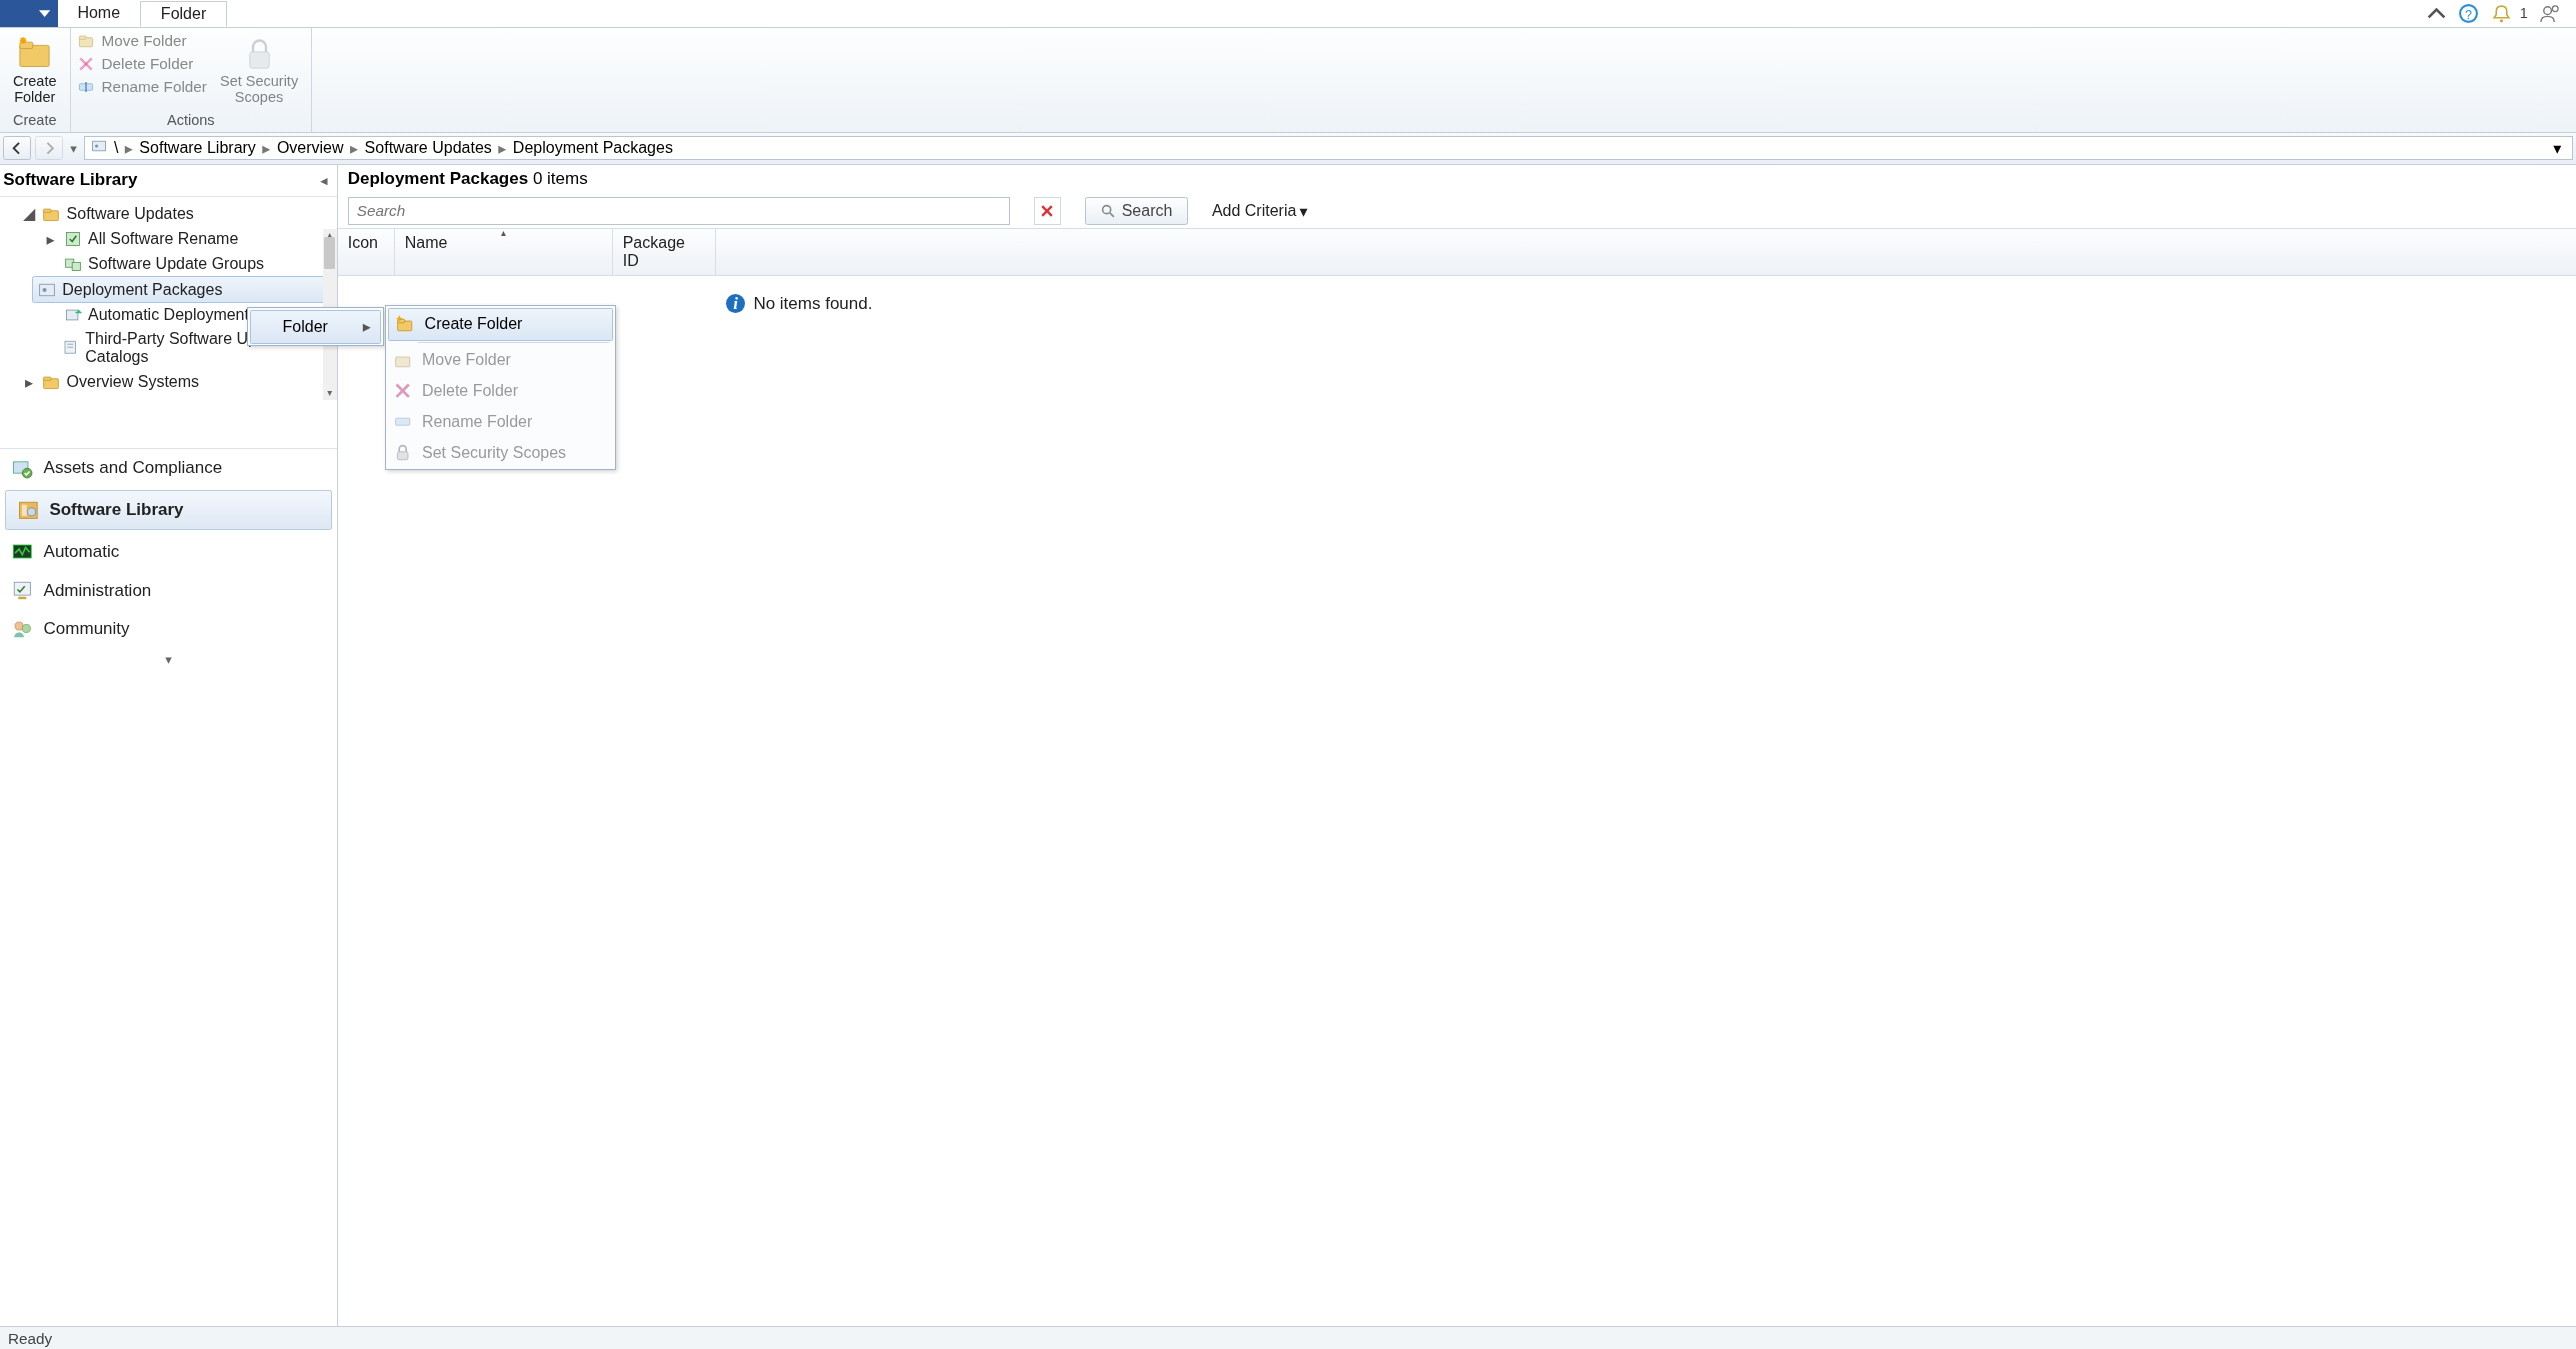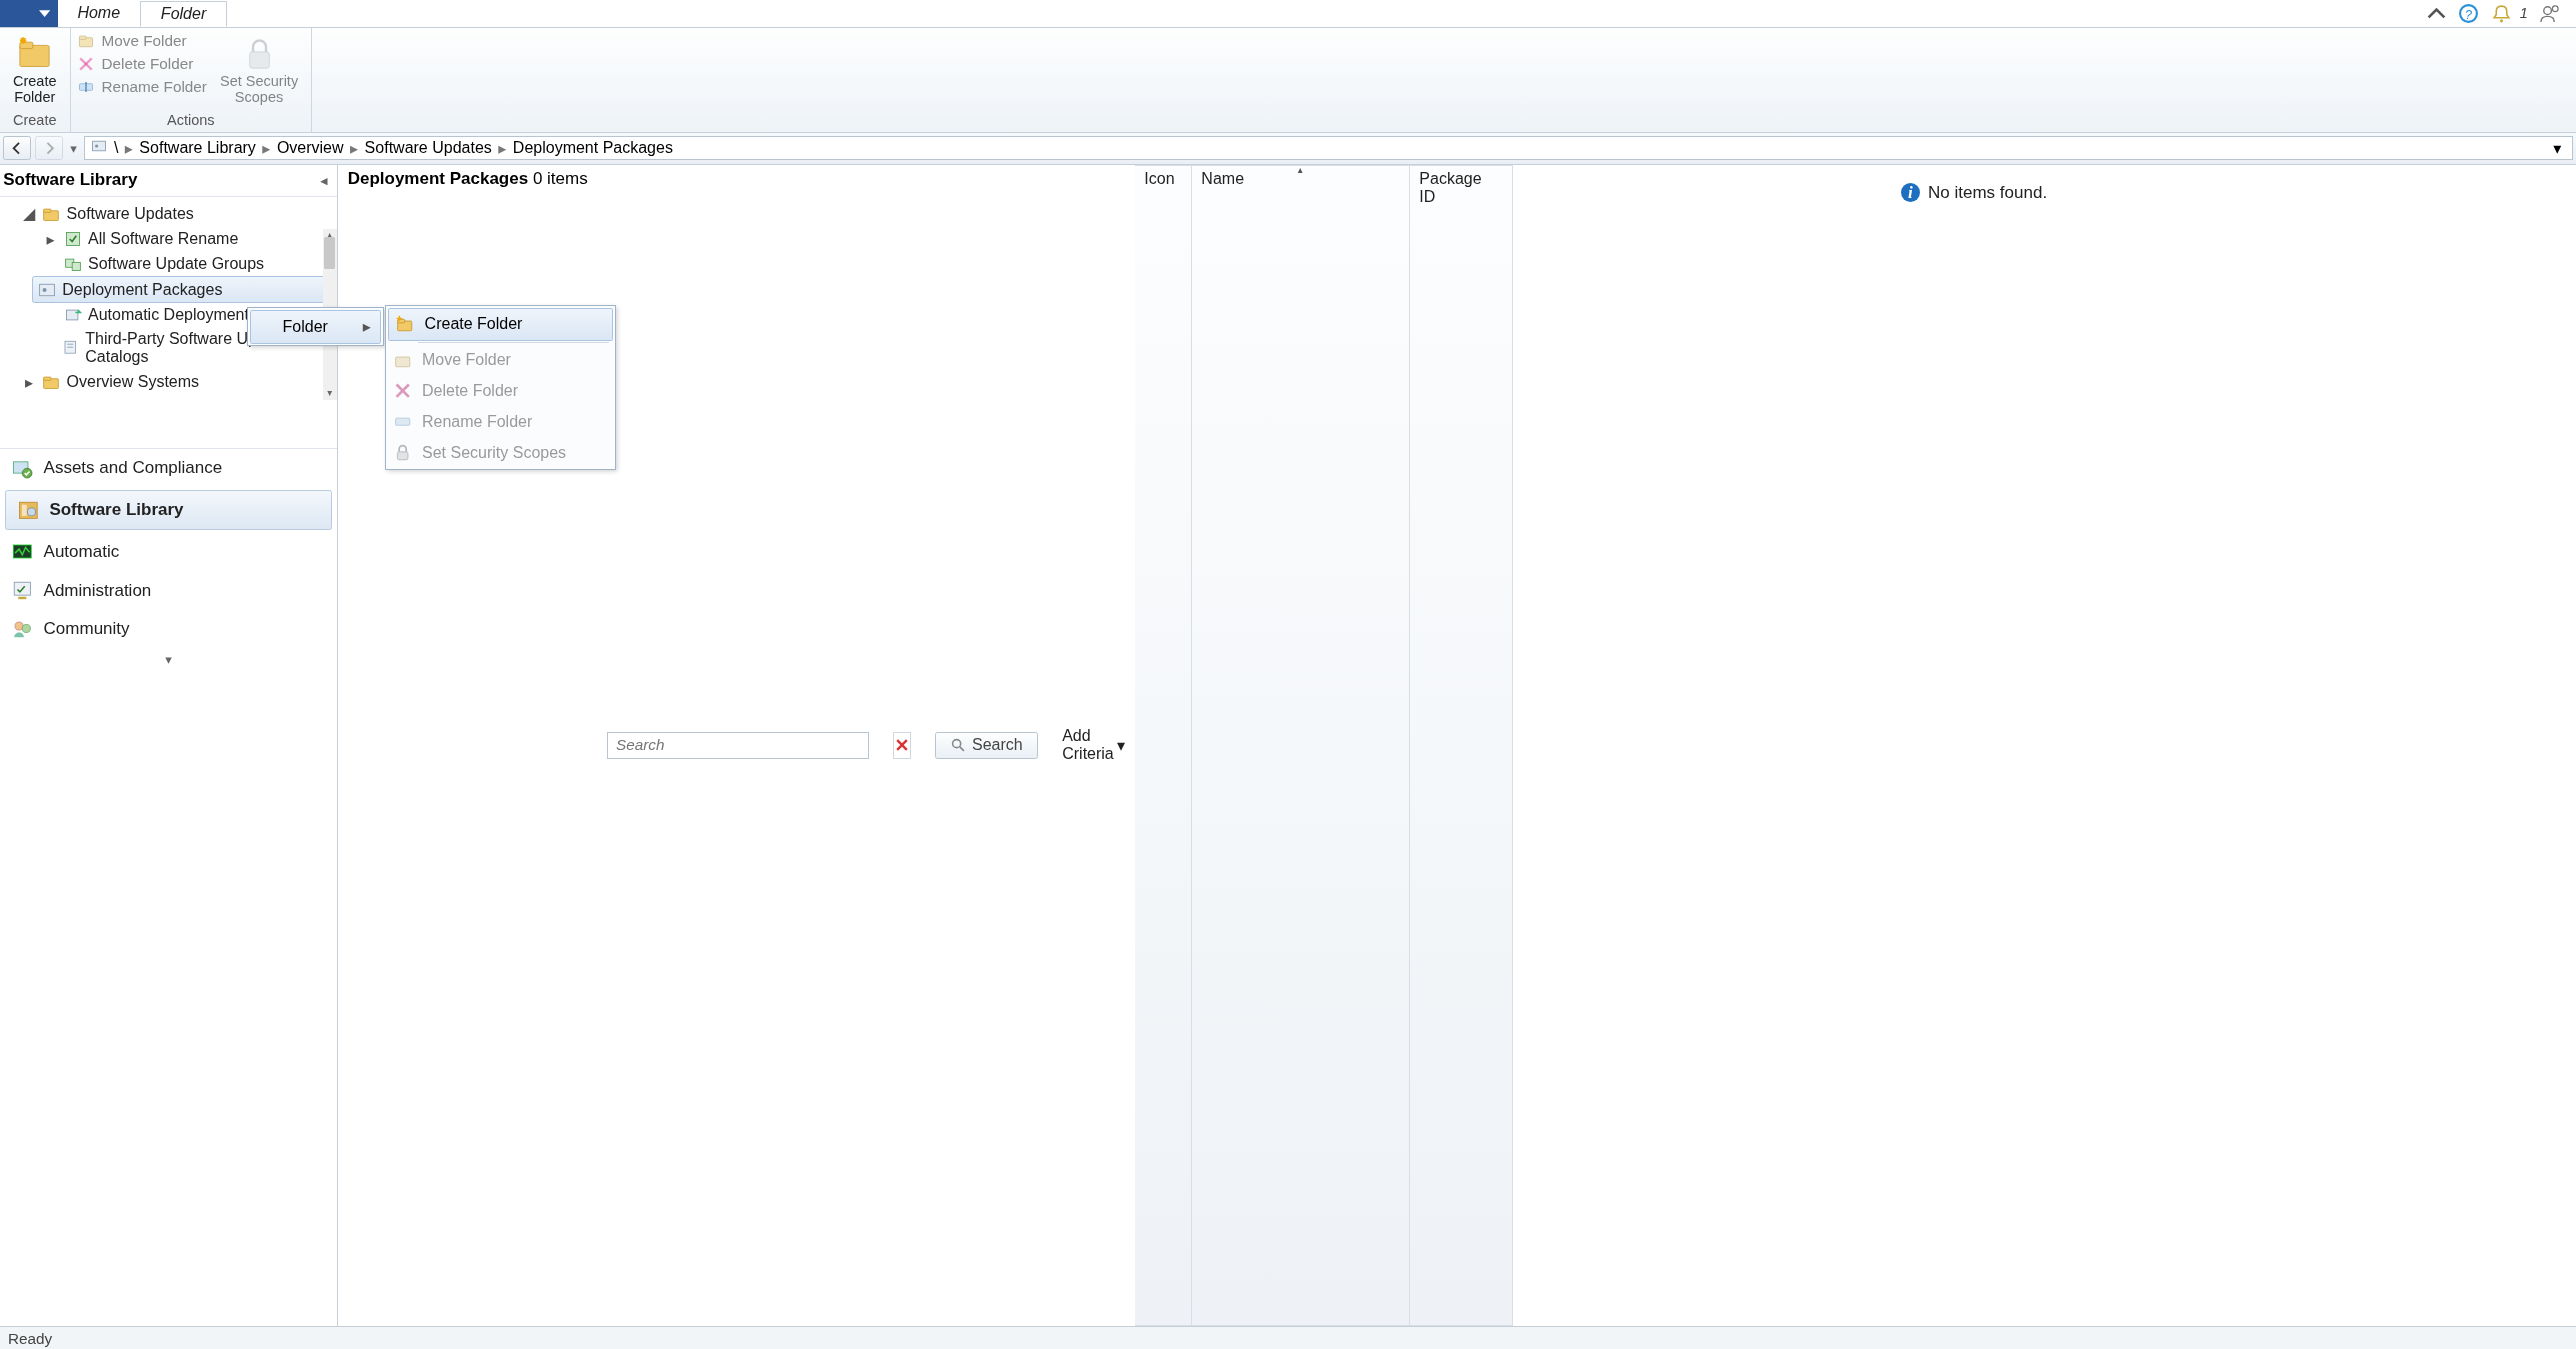--- a/index.html
+++ b/index.html
@@ -1,19 +1,19 @@
 <!DOCTYPE html>
 <html style="font-size:13px"><head>
 <meta charset="utf-8">
 <style>
 * { margin: 0; padding: 0; box-sizing: border-box; font-family: "Segoe UI", Tahoma, sans-serif; }
 html, body { width: 2576px; height: 1350px; overflow: hidden; background: #fff; }
 
 
-.tabbar { height: 27.5px; display: flex; align-items: stretch; border-bottom: 0.8px solid #c6cfd8; background:#fff;font-style:italic; }
+.tabbar { height: 27.5px; display: flex; align-items: stretch; border-bottom: 0.8px solid #c6cfd8; background:#fff; }
 .menu-toggle { width: 58px; background: #2b579a; display:flex; align-items:center; justify-content:flex-end; padding-right:8px;}
 .menu-toggle svg { width:11.3px; height:11.3px; fill:#fff;}
 .tab { padding: 0 19.4px; display:flex; align-items:center; font-size:16px; color:#222; border-right:0.8px solid transparent;}
 .tab.active { background:#fff; border:0.8px solid #c6cfd8; border-bottom:0.8px solid #fff; position:relative; top:0.8px;}
 .tabbar-spacer { flex:1;}
 .tabbar-right { display:flex; align-items:center; gap:11.3px; padding-right:16px;}
 .tb-icon { width:21px; height:21px; display:inline-flex; align-items:center; justify-content:center;}
 .notif-badge { font-size:14.5px; color:#444; margin-left:-3.2px;}
 
 
@@ -54,21 +54,21 @@
 .tree-scroll .arr{position:absolute;left:0;right:0;height:13px;text-align:center;font-size:9.7px;color:#666;}
 .tree-scroll .up{top:0;} .tree-scroll .down{bottom:0;}
 
 .nav-sections{ border-top:0.8px solid #dfe4ea;margin-top:48px; }
 .nav-sec { display:flex; align-items:center; gap:9.7px; padding:8px 11.3px; font-size:17px; color:#222;}
 .nav-sec .ico{width:22.6px;height:22.6px;}
 .nav-sec.active{ background:linear-gradient(#f3f7fc,#dde8f4); border:0.8px solid #b7cade; border-radius:2.4px; margin:2.4px 4.8px; font-weight:600;}
 .nav-sections .drop{ text-align:center; padding:3.2px 0; color:#666;}
 
 
-.content { flex:1; display:flex; flex-direction:row;}
+.content { flex:1; display:flex; flex-direction:column;}
 .content-head { padding:4.8px 9.7px; font-size:17px; }
 .content-head b{font-weight:700;}
 .search-row { display:flex; align-items:center; gap:24px; padding:3.2px 9.7px;}
 .search-box { flex:0 1 662px; height:27.5px; border:0.8px solid #b8c4d0; padding:0 8px; font-size:15.3px; font-style:italic; color:#888; background:#fff;}
 .clear-btn{width:27.5px;height:27.5px;border:0.8px solid #d0d7df;display:flex;align-items:center;justify-content:center;background:#fff;}
 .search-btn{height:27.5px; padding:0 14.5px; border:0.8px solid #b8c4d0; border-radius:2.4px; background:linear-gradient(#fdfefe,#eaf0f6); display:flex; align-items:center; gap:6.5px; font-size:16px; color:#444;}
 .add-crit{font-size:16px; color:#222; display:flex; align-items:center; gap:3.2px;}
 
 .grid-head{ display:flex; border-top:0.8px solid #d9dee4; border-bottom:0.8px solid #d9dee4; background:linear-gradient(#fcfdfe,#eef2f6); font-size:16px; color:#222;}
 .gh{ padding:4.8px 9.7px; border-right:0.8px solid #d9dee4; position:relative;}

